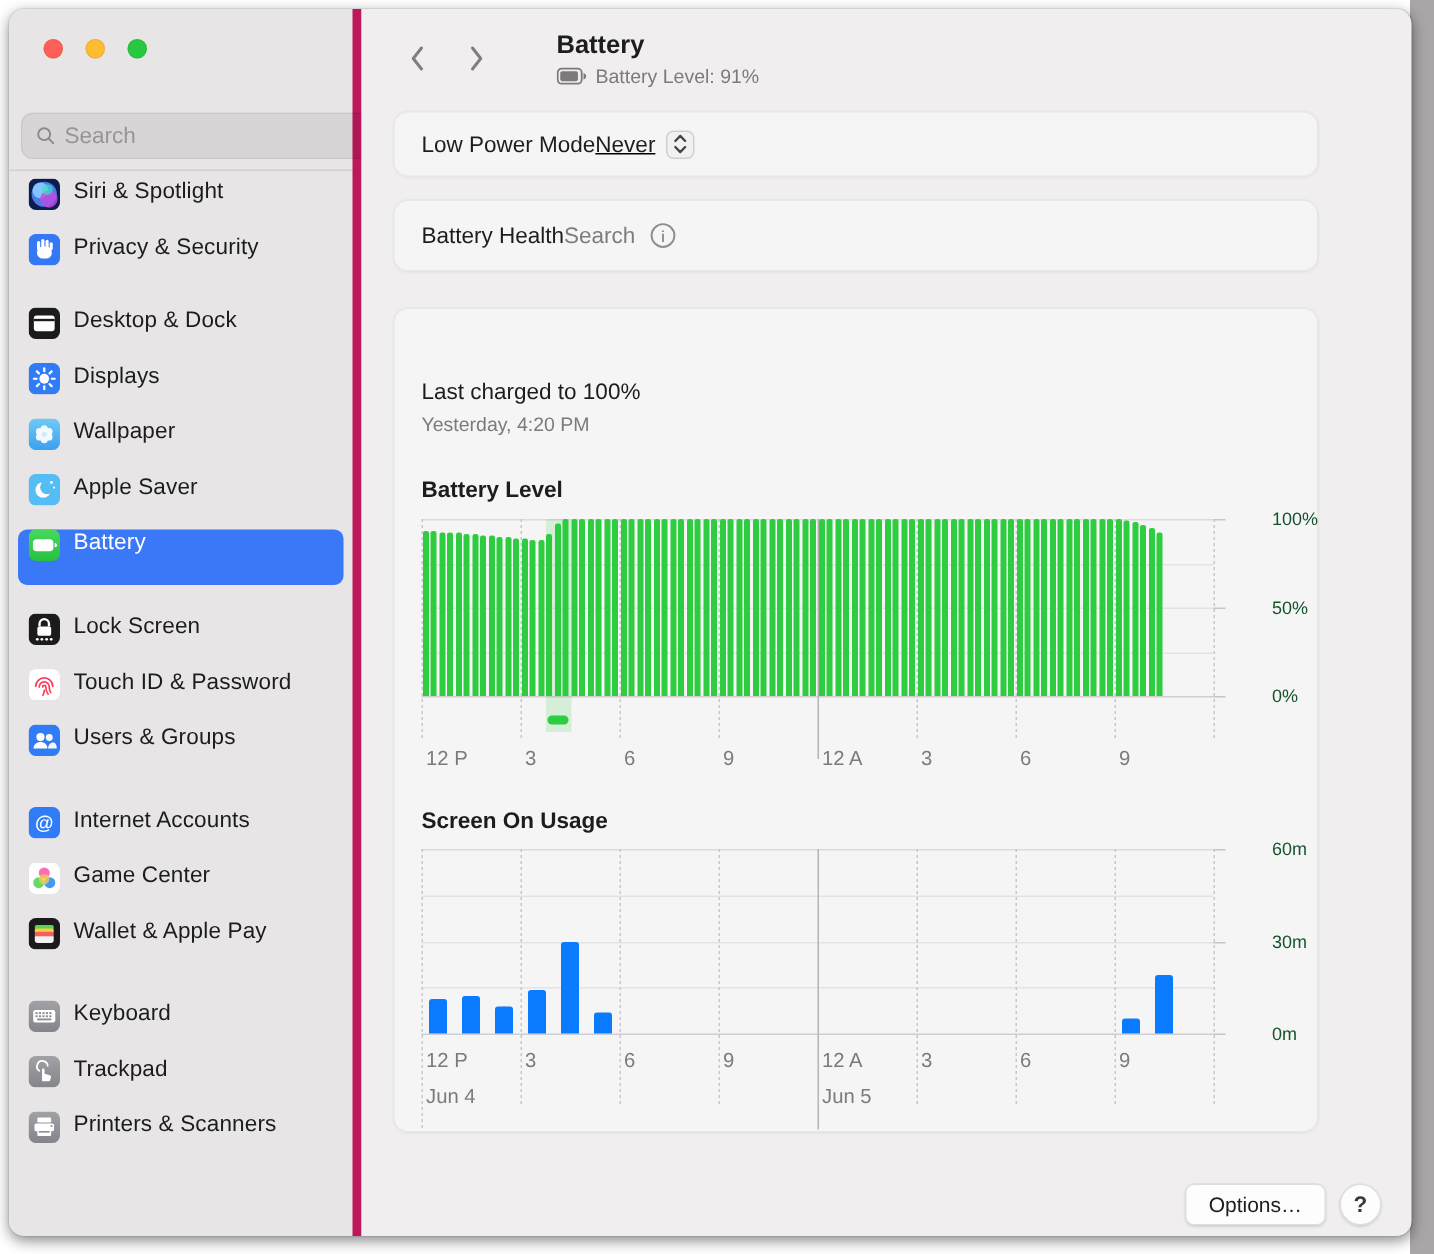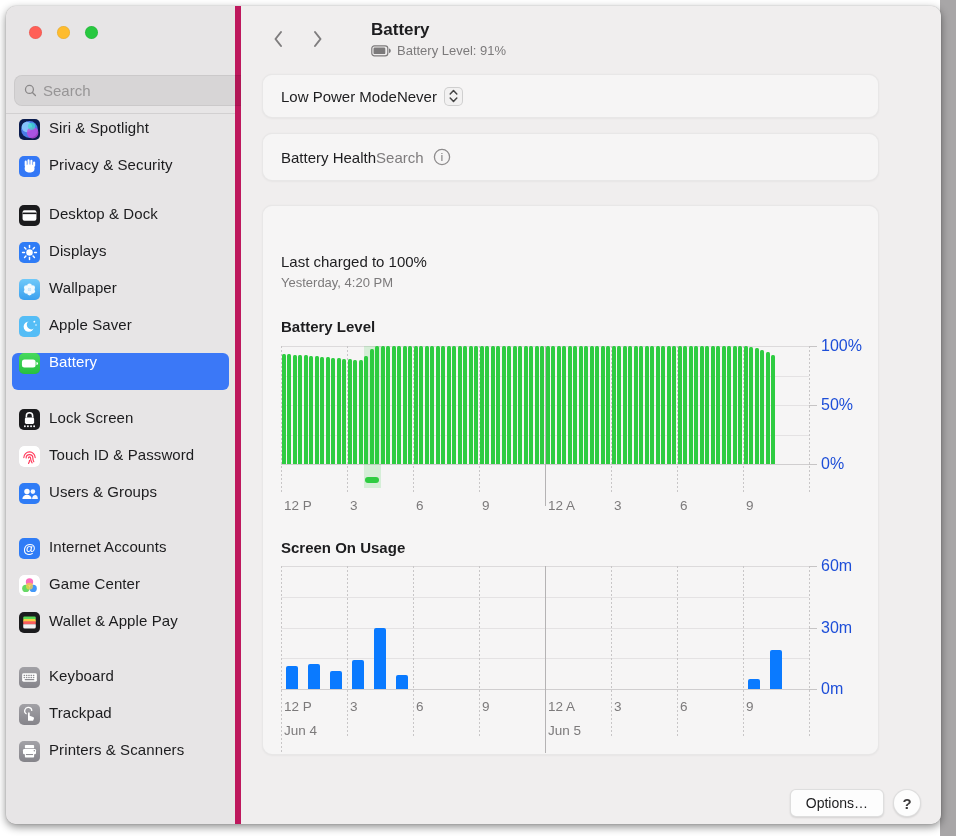--- a/index.html
+++ b/index.html
@@ -47,21 +47,21 @@
   .hdr-sub { margin-top:3px; font-size:13px; color:#7c7a7b; display:flex; align-items:center; gap:5px; }
   .batt-glyph { width:21px; height:14px; display:inline-flex; }
 
   .card { position:absolute; left:21px; width:617px; background:#f6f5f5; border-radius:10px;
           border:1px solid rgba(0,0,0,0.055); box-shadow:0 0.5px 2px rgba(0,0,0,0.04); }
   .row-card { display:flex; align-items:center; justify-content:flex-start; padding:0 18px; }
   #card-lpm { top:68px; height:44px; }
   #card-bh  { top:127px; height:48px; }
   .row-label { font-size:15px; color:#1d1d1f; }
   .row-right { display:flex; align-items:center; gap:8px; }
-  .dropdown { display:flex; align-items:center; gap:7px; background:none; border:none; cursor:pointer; }
+  .dropdown { display:flex; align-items:center; gap:7px; background:none; border:none; cursor:pointer;text-decoration:underline; }
   .dropdown .dd-value { font-size:15px; color:#1d1d1f; }
   .stepper { width:19px; height:19px; border-radius:5px; background:#f2f1f1; border:1px solid rgba(0,0,0,0.14);
              display:flex; align-items:center; justify-content:center; }
   .muted { font-size:15px; color:#7e7c7d; }
   .info-btn { width:20px; height:20px; background:none; border:none; display:flex; cursor:pointer; padding:0; }
 
   #card-usage { top:199px; height:550px; }
 
   .segmented { position:absolute; left:18px; top:6px; width:581px; height:26px; background:#e3e1e2;
                border-radius:7px; display:flex; }
@@ -80,21 +80,21 @@
   #screen-chart  { top:360px; height:185px; }
 
   .plot { position:absolute; left:0; top:0; }
   .hline { position:absolute; left:0; width:100%; height:1px; background:#e4e2e3; }
   .hline.edge-top { background:#dcdadb; }
   .hline.edge-bot { background:#d0cecf; }
   .vtick { position:absolute; top:0; width:1px;
            background-image:repeating-linear-gradient(to bottom,#c8c6c7 0 2px, transparent 2px 4px); }
   .vtick.solid { background-image:none; background-color:#b5b3b4; }
   .stub { position:absolute; width:8px; height:1px; background:#c6c4c5; }
-  .ylab { position:absolute; font-size:16px; color:#1d4ed8; transform:translateY(-50%); white-space:nowrap; }
+  .ylab { position:absolute; font-size:12px; color:#14532d; transform:translateY(-50%); white-space:nowrap;margin-left:27px; }
   .xlab { position:absolute; font-size:13.5px; color:#7c7a7b; white-space:nowrap; }
   .datelab { position:absolute; font-size:13.5px; color:#7c7a7b; white-space:nowrap; }
   .bar { position:absolute; }
   .charge-band { position:absolute; top:0; }
   .charge-pill { position:absolute; border-radius:3px; }
 
   .options-btn { position:absolute; top:783px; right:57px; height:28px; padding:0 15px;
     background:#fdfdfd; border:1px solid rgba(0,0,0,0.12); border-radius:6px;
     box-shadow:0 1px 2px rgba(0,0,0,0.12); font-size:14px; color:#1d1d1f; cursor:pointer; }
   .help-btn { position:absolute; top:783px; right:20px; width:28px; height:28px; border-radius:50%;

